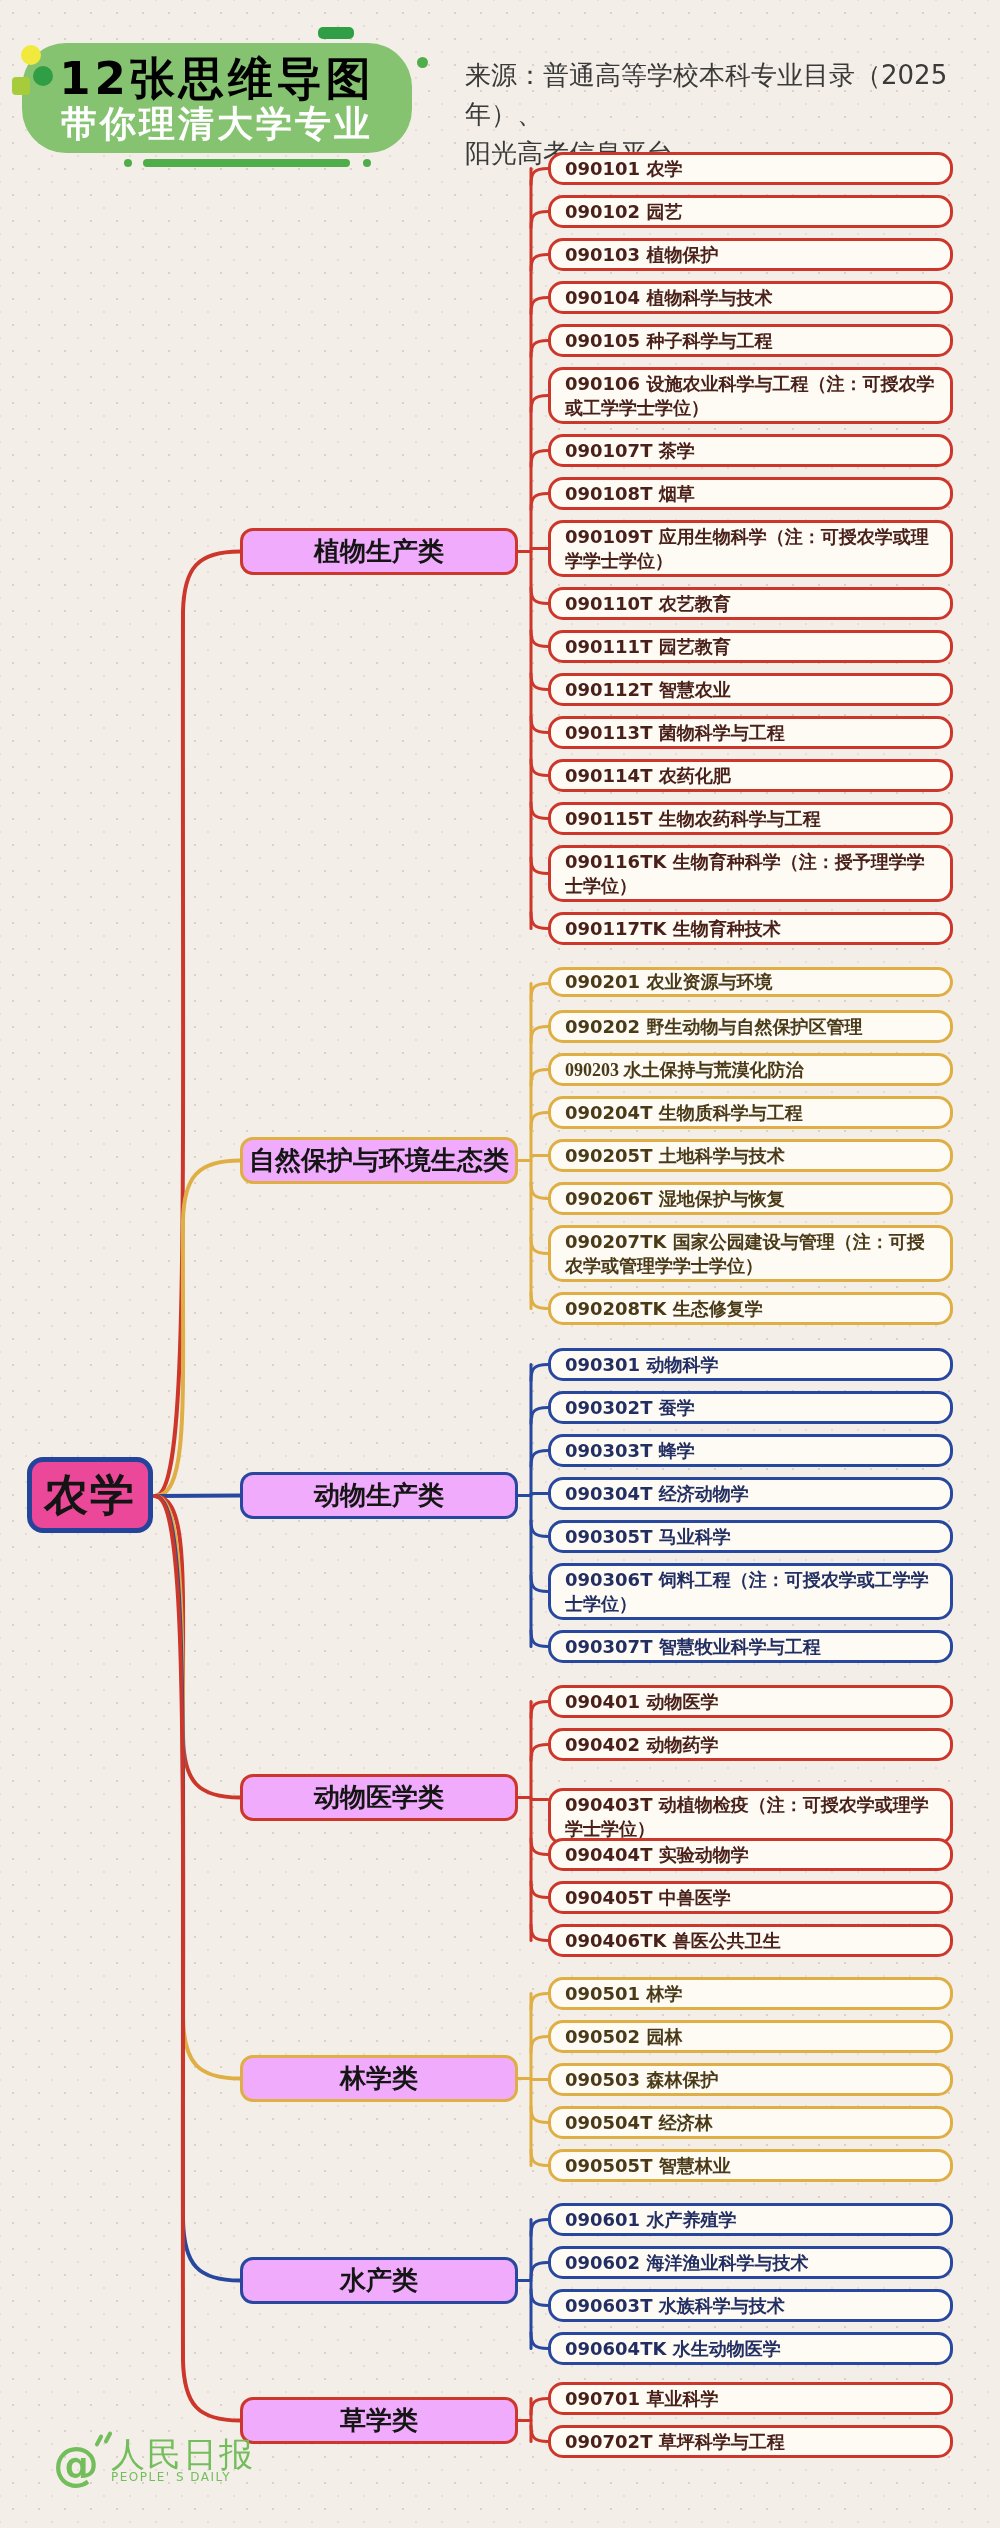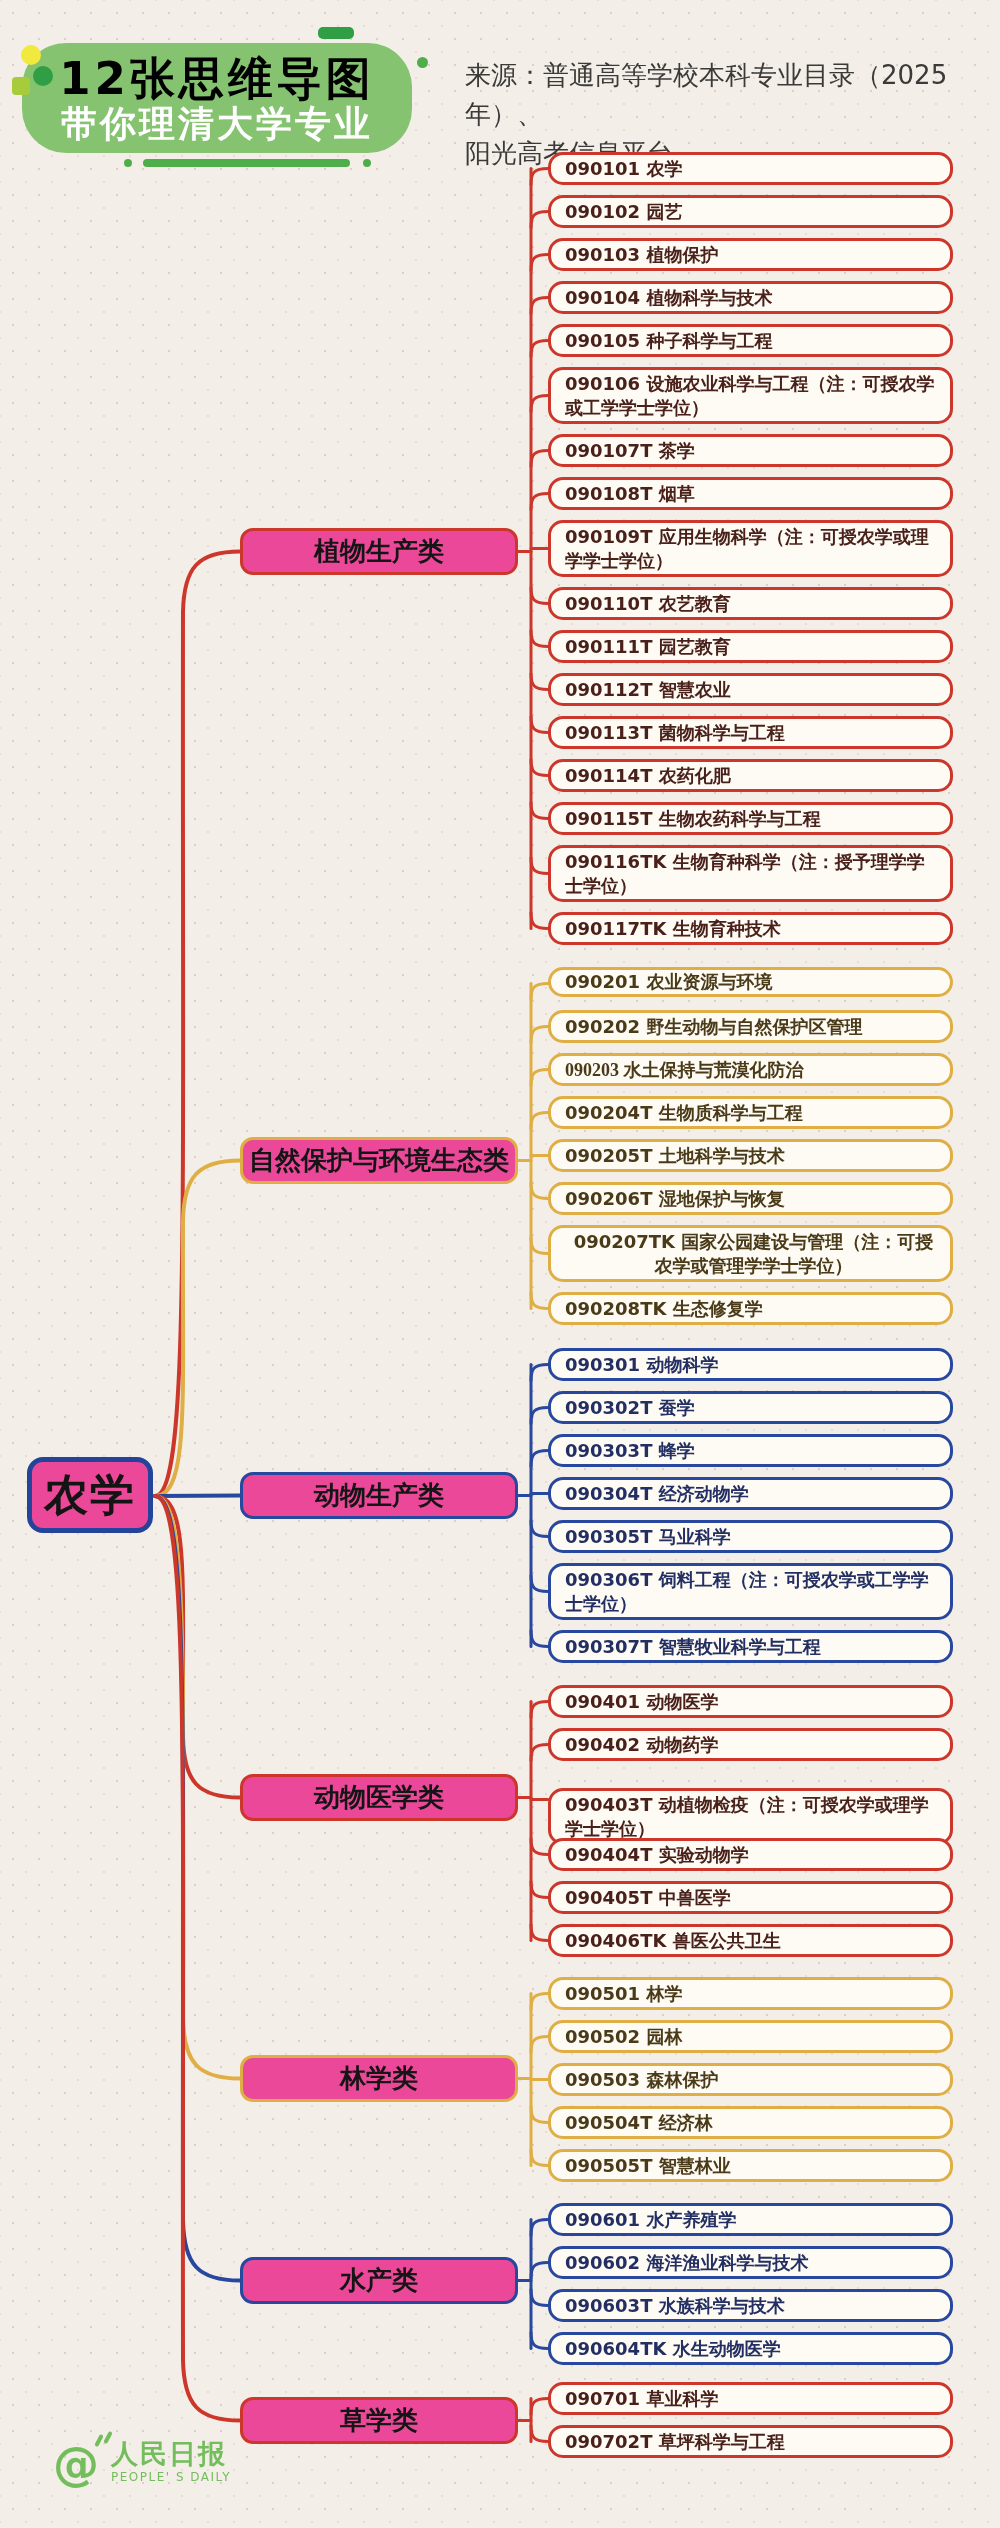--- a/index.html
+++ b/index.html
@@ -31,21 +31,21 @@
 
   
   .root-node{
     position:absolute;left:27px;top:1457px;width:126px;height:76px;z-index:2;
     box-sizing:border-box;background:#ec4899;border:5px solid #24439a;border-radius:16px;
     display:flex;align-items:center;justify-content:center;
     font-size:44px;font-weight:bold;color:#141414;letter-spacing:2px;
   }
   .cat{
     position:absolute;left:240px;width:278px;height:47px;z-index:2;
-    box-sizing:border-box;background:#ec4899;border:3.5px solid;border-radius:13px;
+    box-sizing:border-box;background:#f0abfc;border:3.5px solid;border-radius:13px;
     display:flex;align-items:center;justify-content:center;
     font-size:26px;font-weight:bold;color:#151515;
   }
   .cat.red{border-color:#cd372b;}
   .cat.yellow{border-color:#dfae45;text-align:center;}
   .cat.blue{border-color:#28479e;}
   .leaf{
     position:absolute;left:548px;width:405px;z-index:2;
     box-sizing:border-box;background:#fdfbf4;border:3px solid;border-radius:15px;
     display:flex;align-items:center;padding:0 8px 0 14px;
@@ -56,21 +56,21 @@
   .leaf.blue{border-color:#28479e;color:#232f63;}
 
   
   .footer-logo{position:absolute;left:53px;top:2438px;z-index:2;display:flex;align-items:flex-start;color:#74bd5c;}
   .at-wrap{position:relative;width:52px;height:52px;}
   .at-glyph{font-size:46px;font-weight:bold;line-height:52px;}
   .tick{position:absolute;width:4px;height:13px;background:#74bd5c;border-radius:2px;}
   .tick1{left:44px;top:-4px;transform:rotate(28deg);}
   .tick2{left:53px;top:-7px;transform:rotate(28deg);}
   .logo-text{margin-left:6px;}
-  .logo-cn{font-size:27px;font-weight:bold;letter-spacing:2px;line-height:32px;}
+  .logo-cn{font-size:34px;font-weight:normal;letter-spacing:2px;line-height:32px;}
   .logo-en{font-size:12px;letter-spacing:1.5px;line-height:14px;}
 </style>
 </head>
 <body>
 
 <svg class="wires" width="1000" height="2528" viewBox="0 0 1000 2528">
     <path d="M 155 1496 C 190 1496 182 1212.65 183 611.5 C 184 567.5 198 551.5 240 551.5" stroke="#cd372b" stroke-width="4"></path>
     <path d="M 518 551.5 L 531 551.5" stroke="#cd372b" stroke-width="3"></path>
     <path d="M 531 168.5 L 531 928.5" stroke="#cd372b" stroke-width="3"></path>
     <path d="M 531 184.5 C 531 172.5 534 168.5 548 168.5" stroke="#cd372b" stroke-width="3"></path>
@@ -181,21 +181,21 @@
     <div class="leaf red" style="top: 802px; height: 33px;">090115T 生物农药科学与工程</div>
     <div class="leaf red" style="top: 845px; height: 57px;">090116TK 生物育种科学（注：授予理学学士学位）</div>
     <div class="leaf red" style="top: 912px; height: 33px;">090117TK 生物育种技术</div>
     <div class="cat yellow" style="top: 1137px;">自然保护与环境生态类</div>
     <div class="leaf yellow" style="top: 967px; height: 30px;">090201 农业资源与环境</div>
     <div class="leaf yellow" style="top: 1010px; height: 33px;">090202 野生动物与自然保护区管理</div>
     <div class="leaf yellow" style="top: 1053px; height: 33px; font-family: Liberation Serif, serif;">090203 水土保持与荒漠化防治</div>
     <div class="leaf yellow" style="top: 1096px; height: 33px;">090204T 生物质科学与工程</div>
     <div class="leaf yellow" style="top: 1139px; height: 33px;">090205T 土地科学与技术</div>
     <div class="leaf yellow" style="top: 1182px; height: 33px;">090206T 湿地保护与恢复</div>
-    <div class="leaf yellow" style="top: 1225px; height: 57px; text-align: center;">090207TK 国家公园建设与管理（注：可授农学或管理学学士学位）</div>
+    <div class="leaf yellow" style="top: 1225px; height: 57px;">090207TK 国家公园建设与管理（注：可授农学或管理学学士学位）</div>
     <div class="leaf yellow" style="top: 1292px; height: 33px;">090208TK 生态修复学</div>
     <div class="cat blue" style="top: 1472px;">动物生产类</div>
     <div class="leaf blue" style="top: 1348px; height: 33px;">090301 动物科学</div>
     <div class="leaf blue" style="top: 1391px; height: 33px;">090302T 蚕学</div>
     <div class="leaf blue" style="top: 1434px; height: 33px;">090303T 蜂学</div>
     <div class="leaf blue" style="top: 1477px; height: 33px;">090304T 经济动物学</div>
     <div class="leaf blue" style="top: 1520px; height: 33px;">090305T 马业科学</div>
     <div class="leaf blue" style="top: 1563px; height: 57px;">090306T 饲料工程（注：可授农学或工学学士学位）</div>
     <div class="leaf blue" style="top: 1630px; height: 33px;">090307T 智慧牧业科学与工程</div>
     <div class="cat red" style="top: 1774px;">动物医学类</div>

